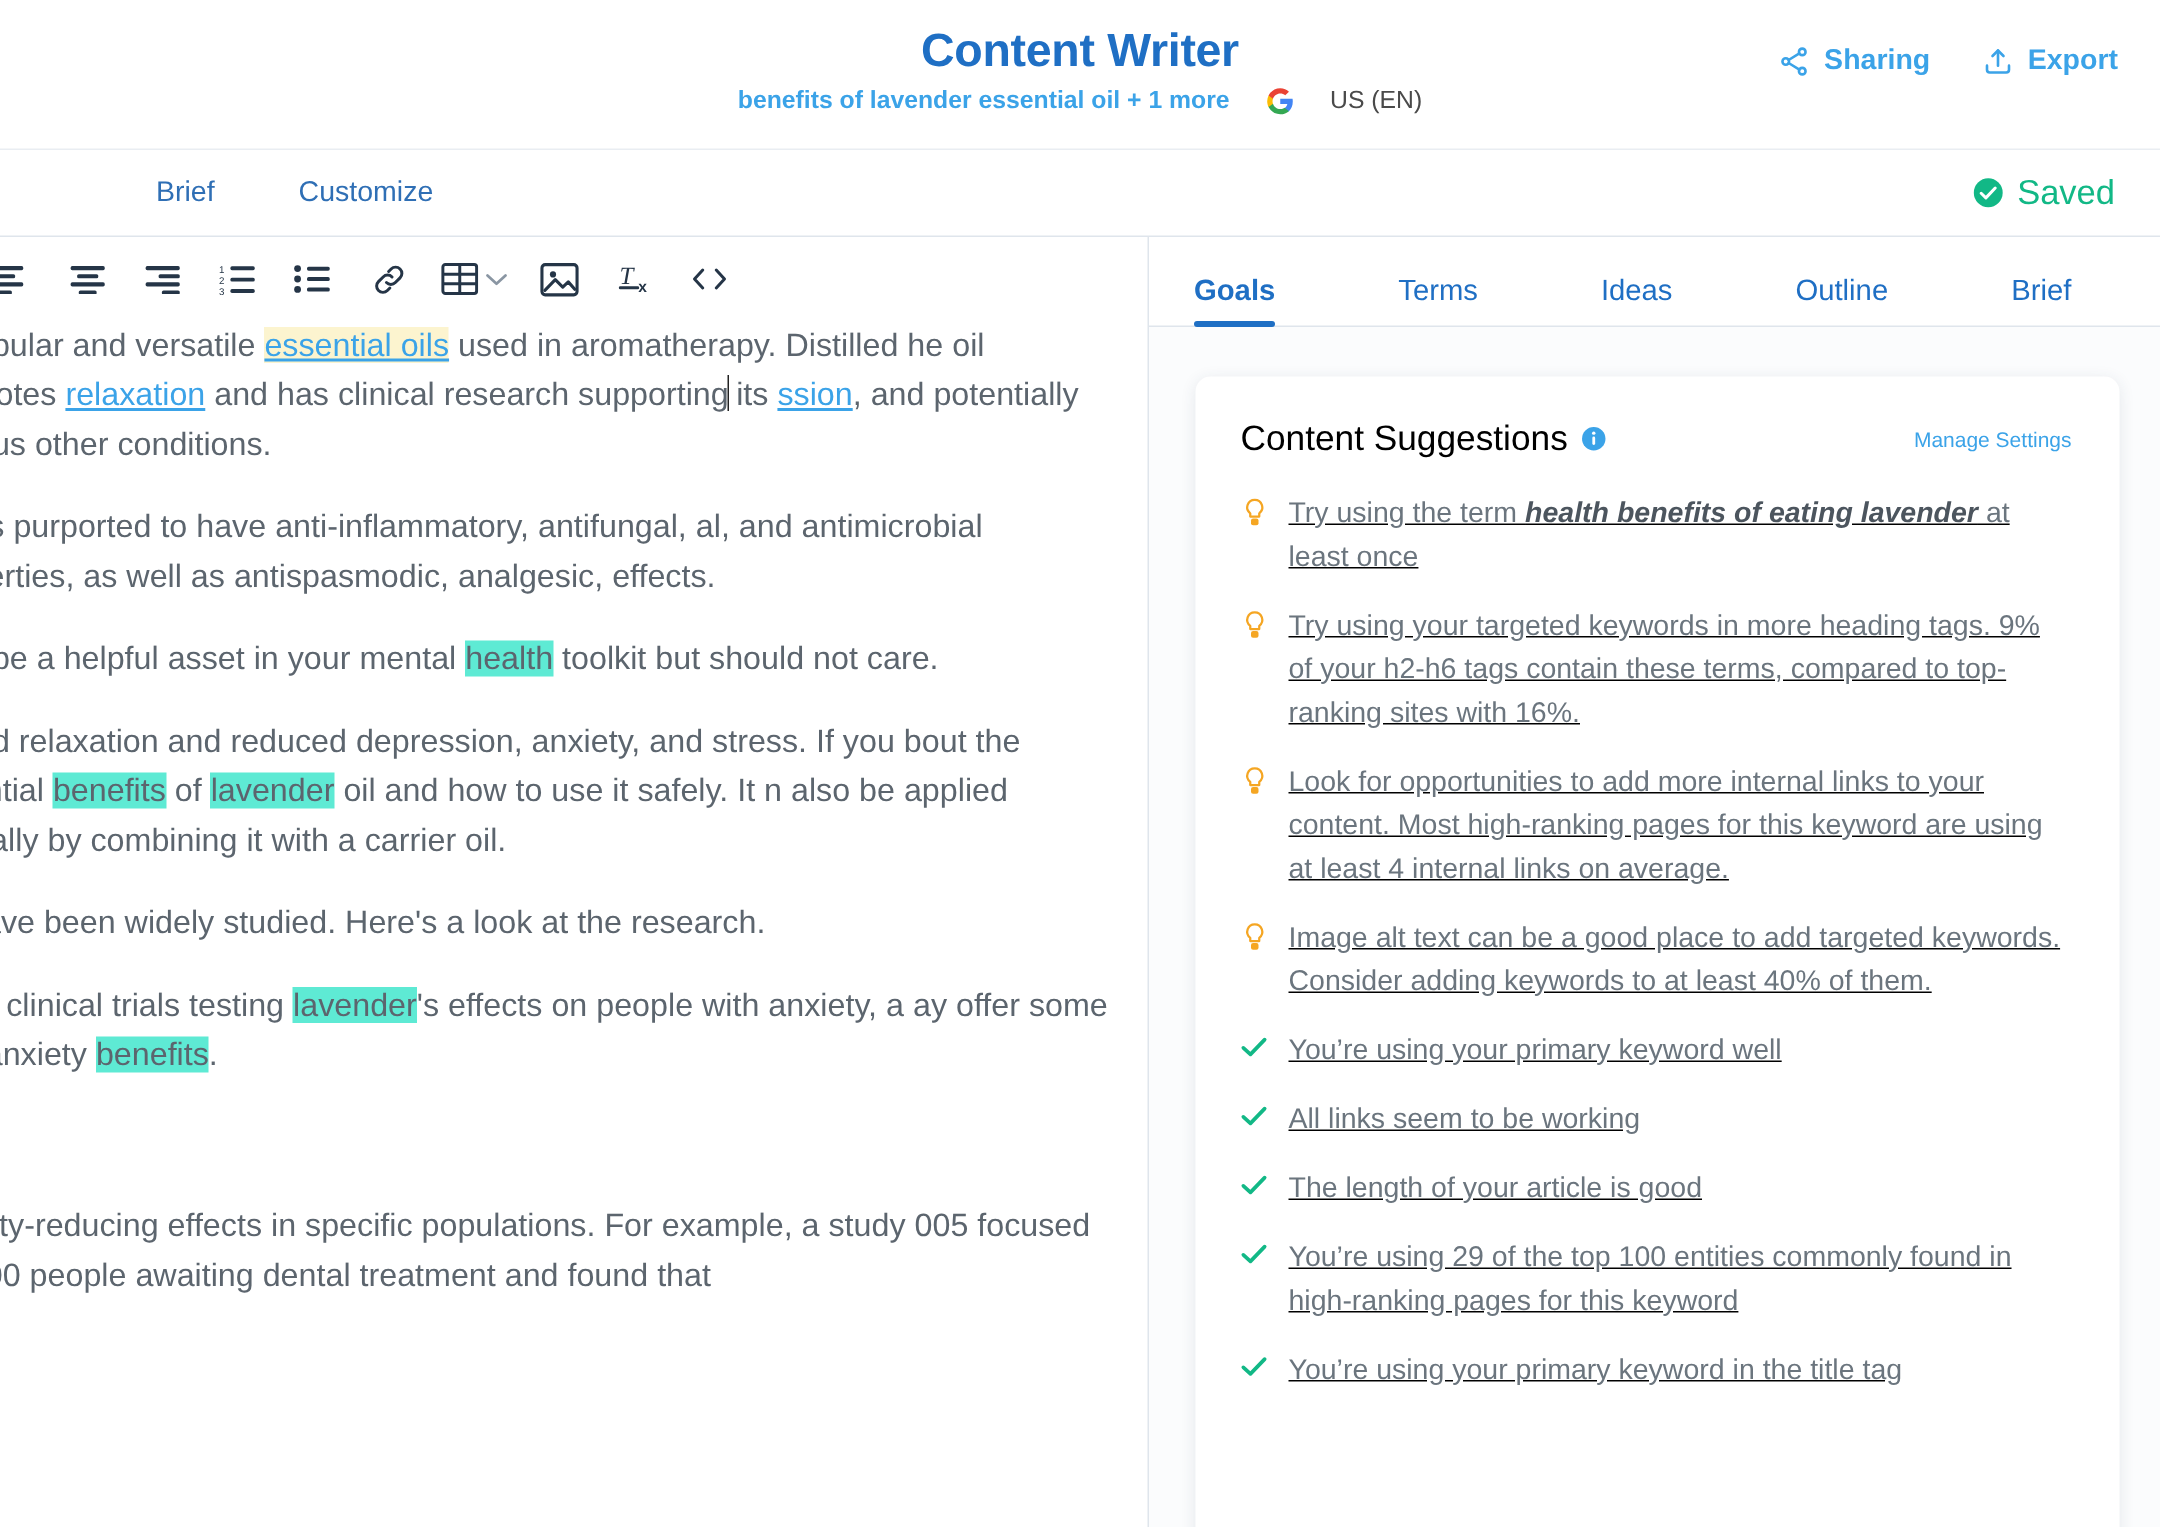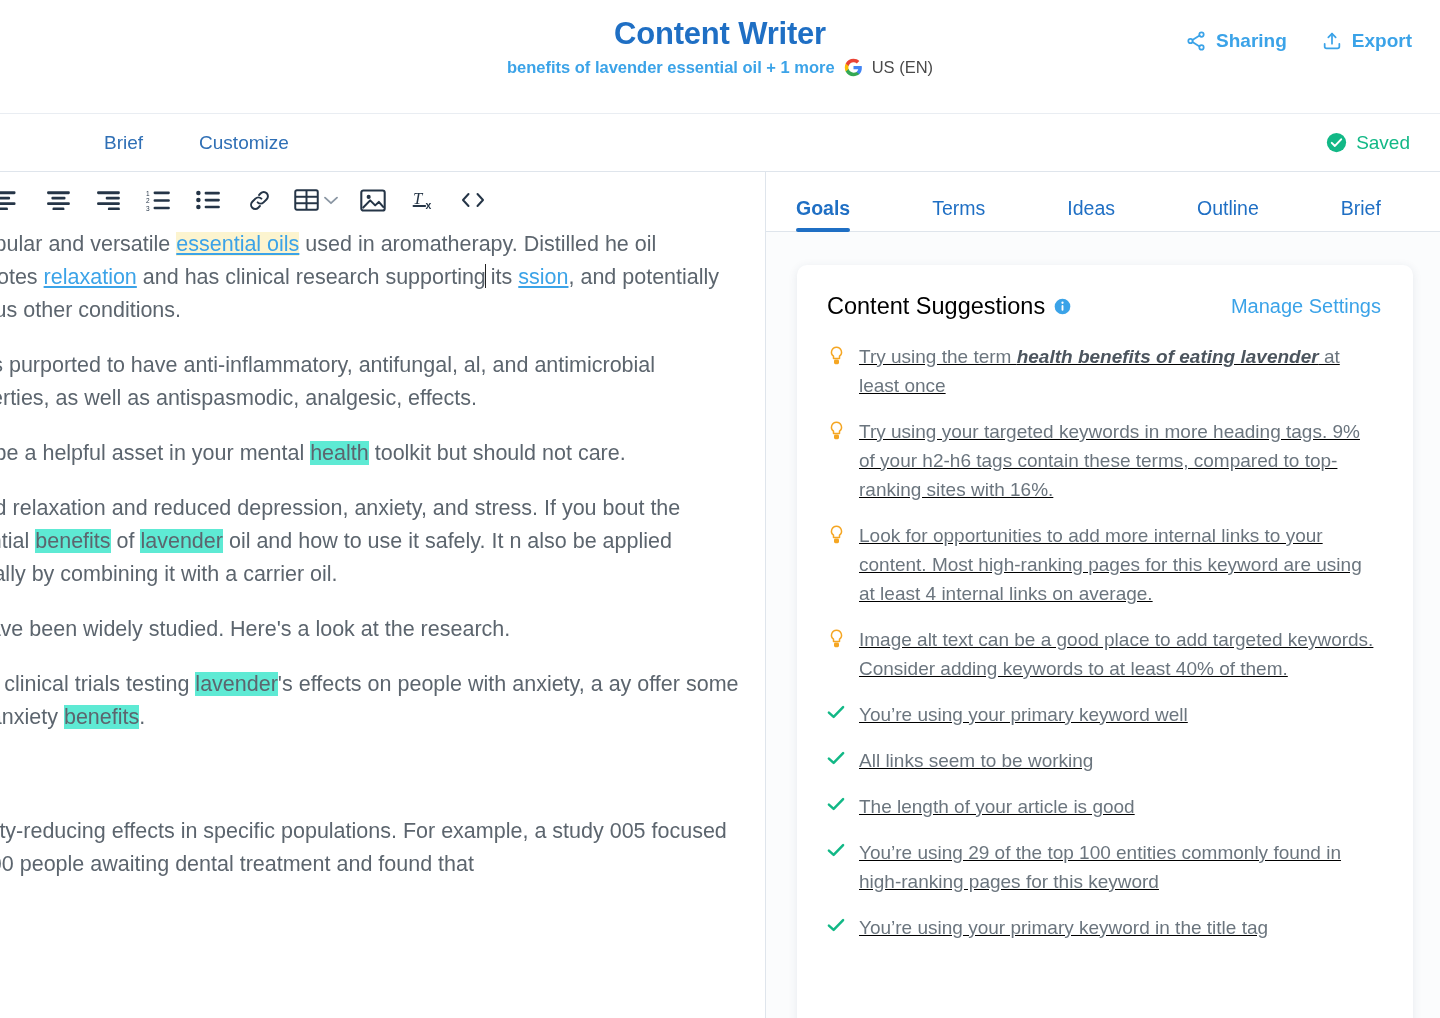--- a/index.html
+++ b/index.html
@@ -7,41 +7,41 @@
     width: 1440px; height: 1018px;
     overflow: hidden;
     background: #ffffff;
     font-family: "Liberation Sans", sans-serif;
     -webkit-font-smoothing: antialiased;
   }
 
   
   .top-header {
     position: relative;
-    height: 114px;
+    height: 100px;
     background: #ffffff;
     border-bottom: 1px solid #e9edf2;
   }
   .title-block {
     position: absolute;
     left: 0; right: 0; top: 12px;
     text-align: center;
   }
   .app-title {
     font-size: 31px;
     font-weight: bold;
     color: #1f6fc4;
     letter-spacing: -0.2px;
     line-height: 44px;
   }
   .subtitle-row {
     display: flex;
     align-items: flex-start;
     justify-content: center;
-    gap: 9px;
+    gap: 24px;
     margin-top: 2px;
   }
   .keyword-link {
     font-size: 16.5px;
     font-weight: bold;
     color: #3ba3e8;
     cursor: pointer;
     white-space: nowrap;
   }
   .locale-label {
@@ -91,21 +91,21 @@
   .subbar-tab.t-brief { margin-left: 56px; }
   .subbar-tab.t-customize { margin-left: 56px; }
 
   .saved-chip {
     position: absolute;
     right: 30px;
     display: flex;
     align-items: center;
     gap: 9px;
   }
-  .saved-text { font-size: 19px; color: #12b886; }
+  .saved-text { font-size: 23px; color: #12b886; }
   .saved-icon { width: 21px; height: 21px; display: block; }
 
   
   .body-split {
     display: flex;
     height: 860px;
     background: #ffffff;
   }
 
   
@@ -222,21 +222,21 @@
   }
   .card-title {
     font-size: 23.5px;
     color: #000000;
     display: flex;
     align-items: center;
     gap: 9px;
   }
   .info-icon { width: 17px; height: 17px; display: block; }
   .manage-link {
-    font-size: 20px;
+    font-size: 14px;
     color: #3ba3e8;
     cursor: pointer;
   }
 
   .sugg-list { display: flex; flex-direction: column; text-decoration: underline; }
   .sugg-item {
     display: flex;
     gap: 14px;
     margin-bottom: 17px;
   }

